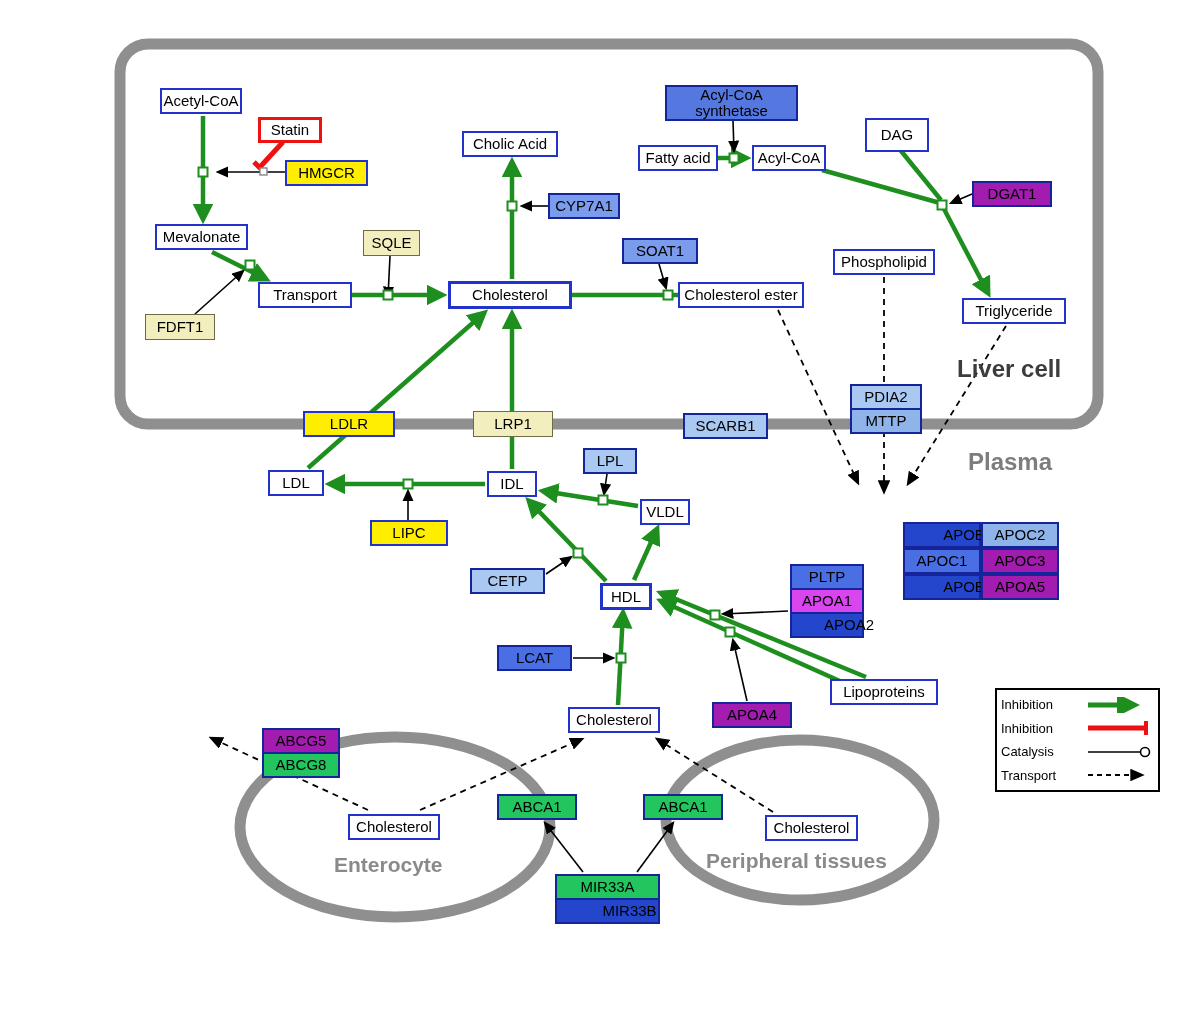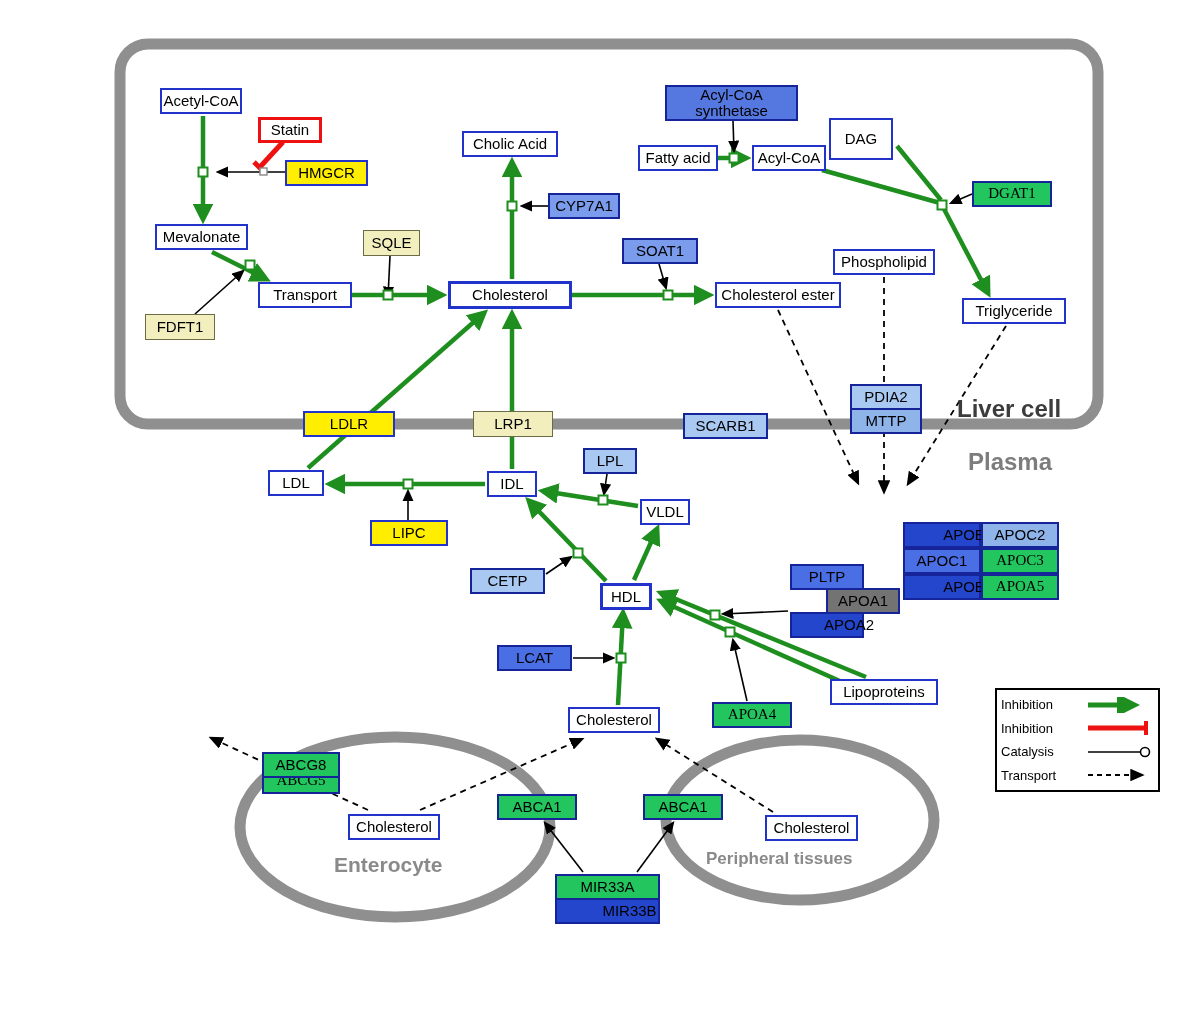--- a/index.html
+++ b/index.html
@@ -8,30 +8,30 @@
   #edges{position:absolute;left:0;top:0;z-index:0;}
   .node{position:absolute;z-index:2;display:flex;align-items:center;justify-content:center;
         box-sizing:border-box;background:#fff;border:2px solid #2233cc;color:#000;
         font-size:15px;line-height:1.05;text-align:center;white-space:nowrap;}
   .n-strong{border-width:3px;}
   .n-red{border-color:#ee1111;border-width:3px;}
   .n-yellow{background:#ffee00;}
   .n-pale{background:#f2eebe;border:1.5px solid #6b6b45;}
   .n-b1{background:#2446cc;border-color:#16249a;padding-left:44px;}
   .n-b2{background:#22c55e;border-color:#16249a;}
-  .n-b3{background:#22c55e;border-color:#16249a;font-family:Liberation Serif, serif;}
+  .n-b3{background:#a21caf;border-color:#16249a;}
   .n-b4{background:#4a6fe4;border-color:#16249a;}
   .n-b5{background:#5577e0;border-color:#16249a;}
-  .n-b6{background:#737373;border-color:#16249a;margin-left:36px;}
+  .n-b6{background:#d946ef;border-color:#16249a;}
   .n-b7{background:#7b9cec;border-color:#16249a;}
   .n-b8{background:#8fb4ea;border-color:#16249a;}
   .n-b9{background:#a9c9f2;border-color:#16249a;}
   .n-wrap{white-space:normal;font-size:15px;}
   .comp-label{position:absolute;z-index:1;font-weight:bold;color:#8a8a8a;}
-  .comp-label.dark{color:#3c3c3c;margin-top:40px;}
+  .comp-label.dark{color:#3c3c3c;}
   #legend{position:absolute;left:995px;top:688px;width:165px;height:104px;z-index:2;
           background:#fff;border:2px solid #000;box-sizing:border-box;
           display:flex;flex-direction:column;justify-content:space-around;padding:3px 4px;}
   .leg-row{display:flex;align-items:center;justify-content:space-between;height:22px;}
   .leg-row span{font-size:13px;color:#000;}
   .leg-row svg{flex:0 0 auto;}
 </style>
 </head>
 <body>
 
@@ -134,24 +134,24 @@
 <div class="node" style="left:155px;top:224px;width:93px;height:26px">Mevalonate</div>
 <div class="node n-pale" style="left:363px;top:230px;width:57px;height:26px">SQLE</div>
 <div class="node n-pale" style="left:145px;top:314px;width:70px;height:26px">FDFT1</div>
 <div class="node" style="left:258px;top:282px;width:94px;height:26px">Transport</div>
 <div class="node n-strong" style="left:448px;top:281px;width:124px;height:28px">Cholesterol</div>
 <div class="node" style="left:462px;top:131px;width:96px;height:26px">Cholic Acid</div>
 <div class="node n-b7" style="left:548px;top:193px;width:72px;height:26px">CYP7A1</div>
 <div class="node n-b5 n-wrap" style="left:665px;top:85px;width:133px;height:36px">Acyl-CoA synthetase</div>
 <div class="node" style="left:638px;top:145px;width:80px;height:26px">Fatty acid</div>
 <div class="node" style="left:752px;top:145px;width:74px;height:26px">Acyl-CoA</div>
-<div class="node" style="left:829px;top:118px;width:64px;height:42px">DAG</div>
+<div class="node" style="left:865px;top:118px;width:64px;height:34px">DAG</div>
 <div class="node n-b3" style="left:972px;top:181px;width:80px;height:26px">DGAT1</div>
 <div class="node n-b7" style="left:622px;top:238px;width:76px;height:26px">SOAT1</div>
-<div class="node" style="left:715px;top:282px;width:126px;height:26px">Cholesterol ester</div>
+<div class="node" style="left:678px;top:282px;width:126px;height:26px">Cholesterol ester</div>
 <div class="node" style="left:833px;top:249px;width:102px;height:26px">Phospholipid</div>
 <div class="node" style="left:962px;top:298px;width:104px;height:26px">Triglyceride</div>
 <div class="node n-b9" style="left:850px;top:384px;width:72px;height:26px">PDIA2</div>
 <div class="node n-b8" style="left:850px;top:408px;width:72px;height:26px">MTTP</div>
 
 <div class="node n-yellow" style="left:303px;top:411px;width:92px;height:26px">LDLR</div>
 <div class="node n-pale" style="left:473px;top:411px;width:80px;height:26px">LRP1</div>
 <div class="node n-b9" style="left:683px;top:413px;width:85px;height:26px">SCARB1</div>
 
 <div class="node" style="left:268px;top:470px;width:56px;height:26px">LDL</div>
@@ -168,33 +168,33 @@
 <div class="node n-b8" style="left:981px;top:522px;width:78px;height:26px">APOC2</div>
 <div class="node n-b4" style="left:903px;top:548px;width:78px;height:26px">APOC1</div>
 <div class="node n-b3" style="left:981px;top:548px;width:78px;height:26px">APOC3</div>
 <div class="node n-b1" style="left:903px;top:574px;width:78px;height:26px">APOB</div>
 <div class="node n-b3" style="left:981px;top:574px;width:78px;height:26px">APOA5</div>
 <div class="node n-b4" style="left:497px;top:645px;width:75px;height:26px">LCAT</div>
 <div class="node n-b3" style="left:712px;top:702px;width:80px;height:26px">APOA4</div>
 <div class="node" style="left:830px;top:679px;width:108px;height:26px">Lipoproteins</div>
 <div class="node" style="left:568px;top:707px;width:92px;height:26px">Cholesterol</div>
 
-<div class="node n-b3" style="left:262px;top:768px;width:78px;height:26px">ABCG5</div>
+<div class="node n-b3" style="left:262px;top:728px;width:78px;height:26px">ABCG5</div>
 <div class="node n-b2" style="left:262px;top:752px;width:78px;height:26px">ABCG8</div>
 <div class="node" style="left:348px;top:814px;width:92px;height:26px">Cholesterol</div>
 <div class="node n-b2" style="left:497px;top:794px;width:80px;height:26px">ABCA1</div>
 <div class="node n-b2" style="left:643px;top:794px;width:80px;height:26px">ABCA1</div>
 <div class="node" style="left:765px;top:815px;width:93px;height:26px">Cholesterol</div>
 <div class="node n-b2" style="left:555px;top:874px;width:105px;height:26px">MIR33A</div>
 <div class="node n-b1" style="left:555px;top:898px;width:105px;height:26px">MIR33B</div>
 
 <div class="comp-label dark" style="left:957px;top:355px;font-size:24px">Liver cell</div>
 <div class="comp-label" style="left:968px;top:448px;font-size:24px;color:#7d7d7d">Plasma</div>
 <div class="comp-label" style="left:334px;top:853px;font-size:21px">Enterocyte</div>
-<div class="comp-label" style="left:706px;top:849px;font-size:17px">Peripheral tissues</div>
+<div class="comp-label" style="left:706px;top:849px;font-size:21px">Peripheral tissues</div>
 
 <div id="legend">
   <div class="leg-row">
     <span>Inhibition</span>
     <svg width="70" height="16">
       <line x1="4" y1="8" x2="50" y2="8" stroke="#1e8f1e" stroke-width="5" marker-end="url(#ag)"></line>
     </svg>
   </div>
   <div class="leg-row">
     <span>Inhibition</span>

